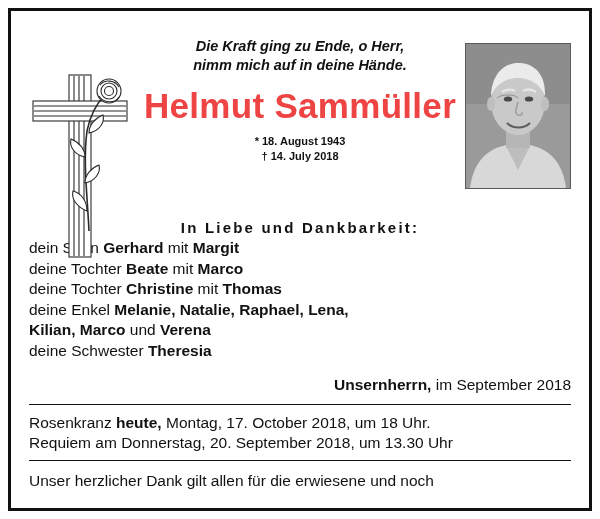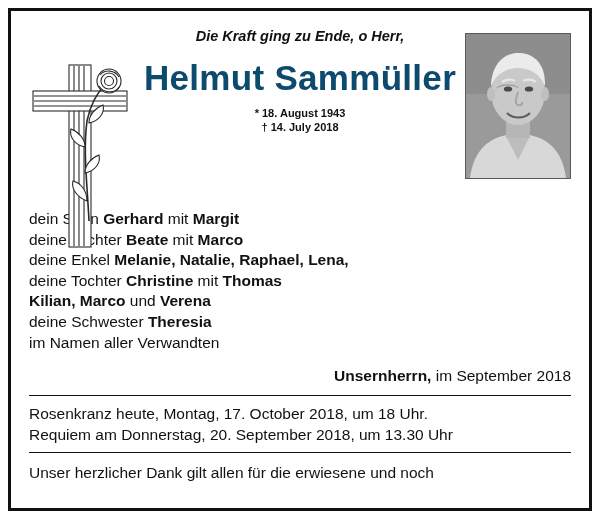--- a/index.html
+++ b/index.html
@@ -19,21 +19,21 @@
     width: 600px;
     height: 519px;
     padding: 8px;
     background: #ffffff;
   }
   .frame {
     box-sizing: border-box;
     width: 100%;
     height: 100%;
     border: 3px solid #111111;
-    padding: 14px 18px 10px 18px;
+    padding: 24px 18px 10px 18px;
     display: block;
     position: relative;
   }
   .top-area {
     position: relative;
     min-height: 170px;
   }
   
   .cross-art {
     position: absolute;
@@ -67,21 +67,21 @@
     margin-top: 2px;
     color: #111;
   }
   .name {
     font-size: 35px;
     font-weight: bold;
     letter-spacing: 0.3px;
     margin-top: 12px;
     margin-bottom: 8px;
     white-space: nowrap;
-    color: #0c4a6e;
+    color: #ef4444;
   }
   .dates {
     font-size: 11px;
     font-weight: bold;
     line-height: 1.35;
     margin-bottom: 4px;
   }
   .dedication {
     margin-top: 12px;
     text-align: center;
@@ -112,21 +112,21 @@
   .place-line b { font-weight: bold; }
   .rule {
     border: 0;
     border-top: 1.5px solid #111;
     margin: 6px 0 8px 0;
   }
   .service {
     font-size: 15.5px;
     line-height: 1.34;
   }
-  .service b { font-weight: normal; }
+  .service b { font-weight: bold; }
   .thanks {
     font-size: 15.5px;
     line-height: 1.34;
     margin-top: 10px;
   }
 </style>
 </head>
 <body>
 
 <div class="obituary">
@@ -191,38 +191,39 @@
 
           <path d="M41 79 C 47 85, 58 85, 64 79" stroke="#5c5c5c" stroke-width="2" fill="none"></path>
 
           <path d="M31 54 C 34 50, 50 50, 52 54" stroke="#8f8f8f" stroke-width="1" fill="none"></path>
         </svg>
       </div>
 
       <div class="center-col">
         <div class="verse">
           <div>Die Kraft ging zu Ende, o Herr,</div>
+          <div>nimm mich auf in deine Hände.</div>
         </div>
         <div class="name">Helmut Sammüller</div>
         <div class="dates">
           <div>* 18. August 1943</div>
           <div>† 14. July 2018</div>
         </div>
       </div>
     </div>
 
     <div class="dedication">
+      <div class="dedication-head">In Liebe und Dankbarkeit:</div>
       <div class="family-list">
           <div><span>dein Sohn </span><b>Gerhard</b><span> mit </span><b>Margit</b></div>
           <div><span>deine Tochter </span><b>Beate</b><span> mit </span><b>Marco</b></div>
+          <div><span>deine Tochter </span><b>Christine</b><span> mit </span><b>Thomas</b></div>
           <div><span>deine Enkel </span><b>Melanie, Natalie, Raphael, Lena,</b></div>
-          <div><span>deine Tochter </span><b>Christine</b><span> mit </span><b>Thomas</b></div>
           <div><b>Kilian, Marco</b><span> und </span><b>Verena</b></div>
           <div><span>deine Schwester </span><b>Theresia</b></div>
-          <div><span>im Namen aller Verwandten</span></div>
         </div>
     </div>
 
     <div class="lower">
       <div class="place-line">
         <b>Unsernherrn,</b><span> im September 2018</span>
       </div>
 
       <hr class="rule">
 

